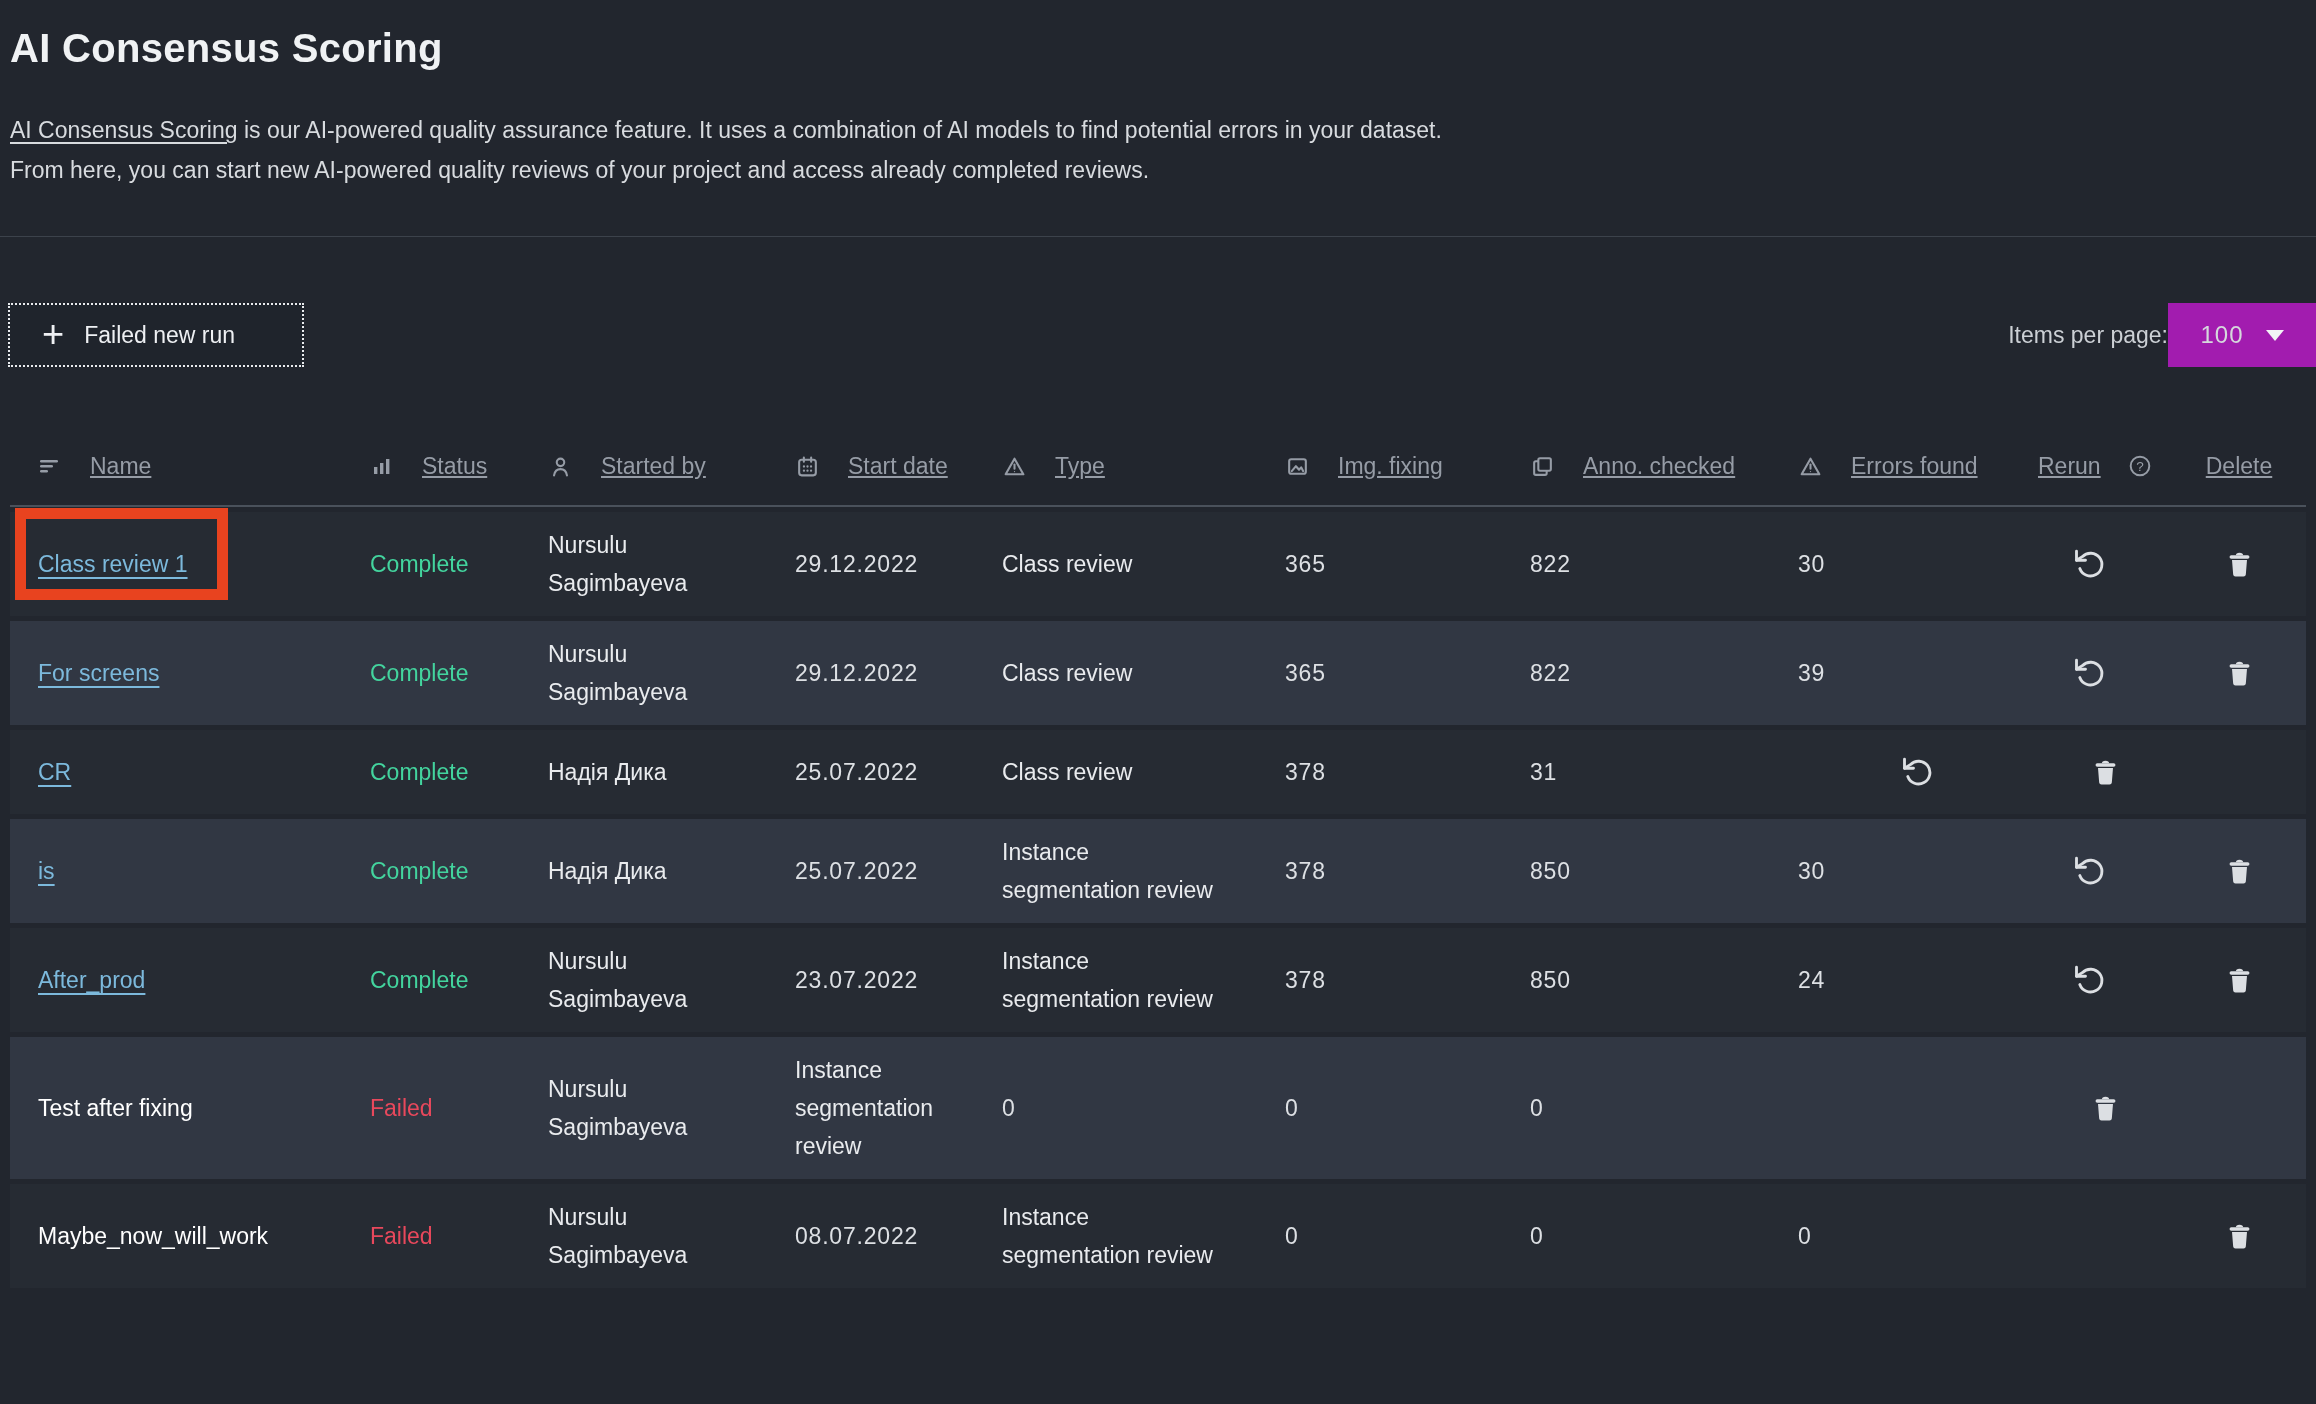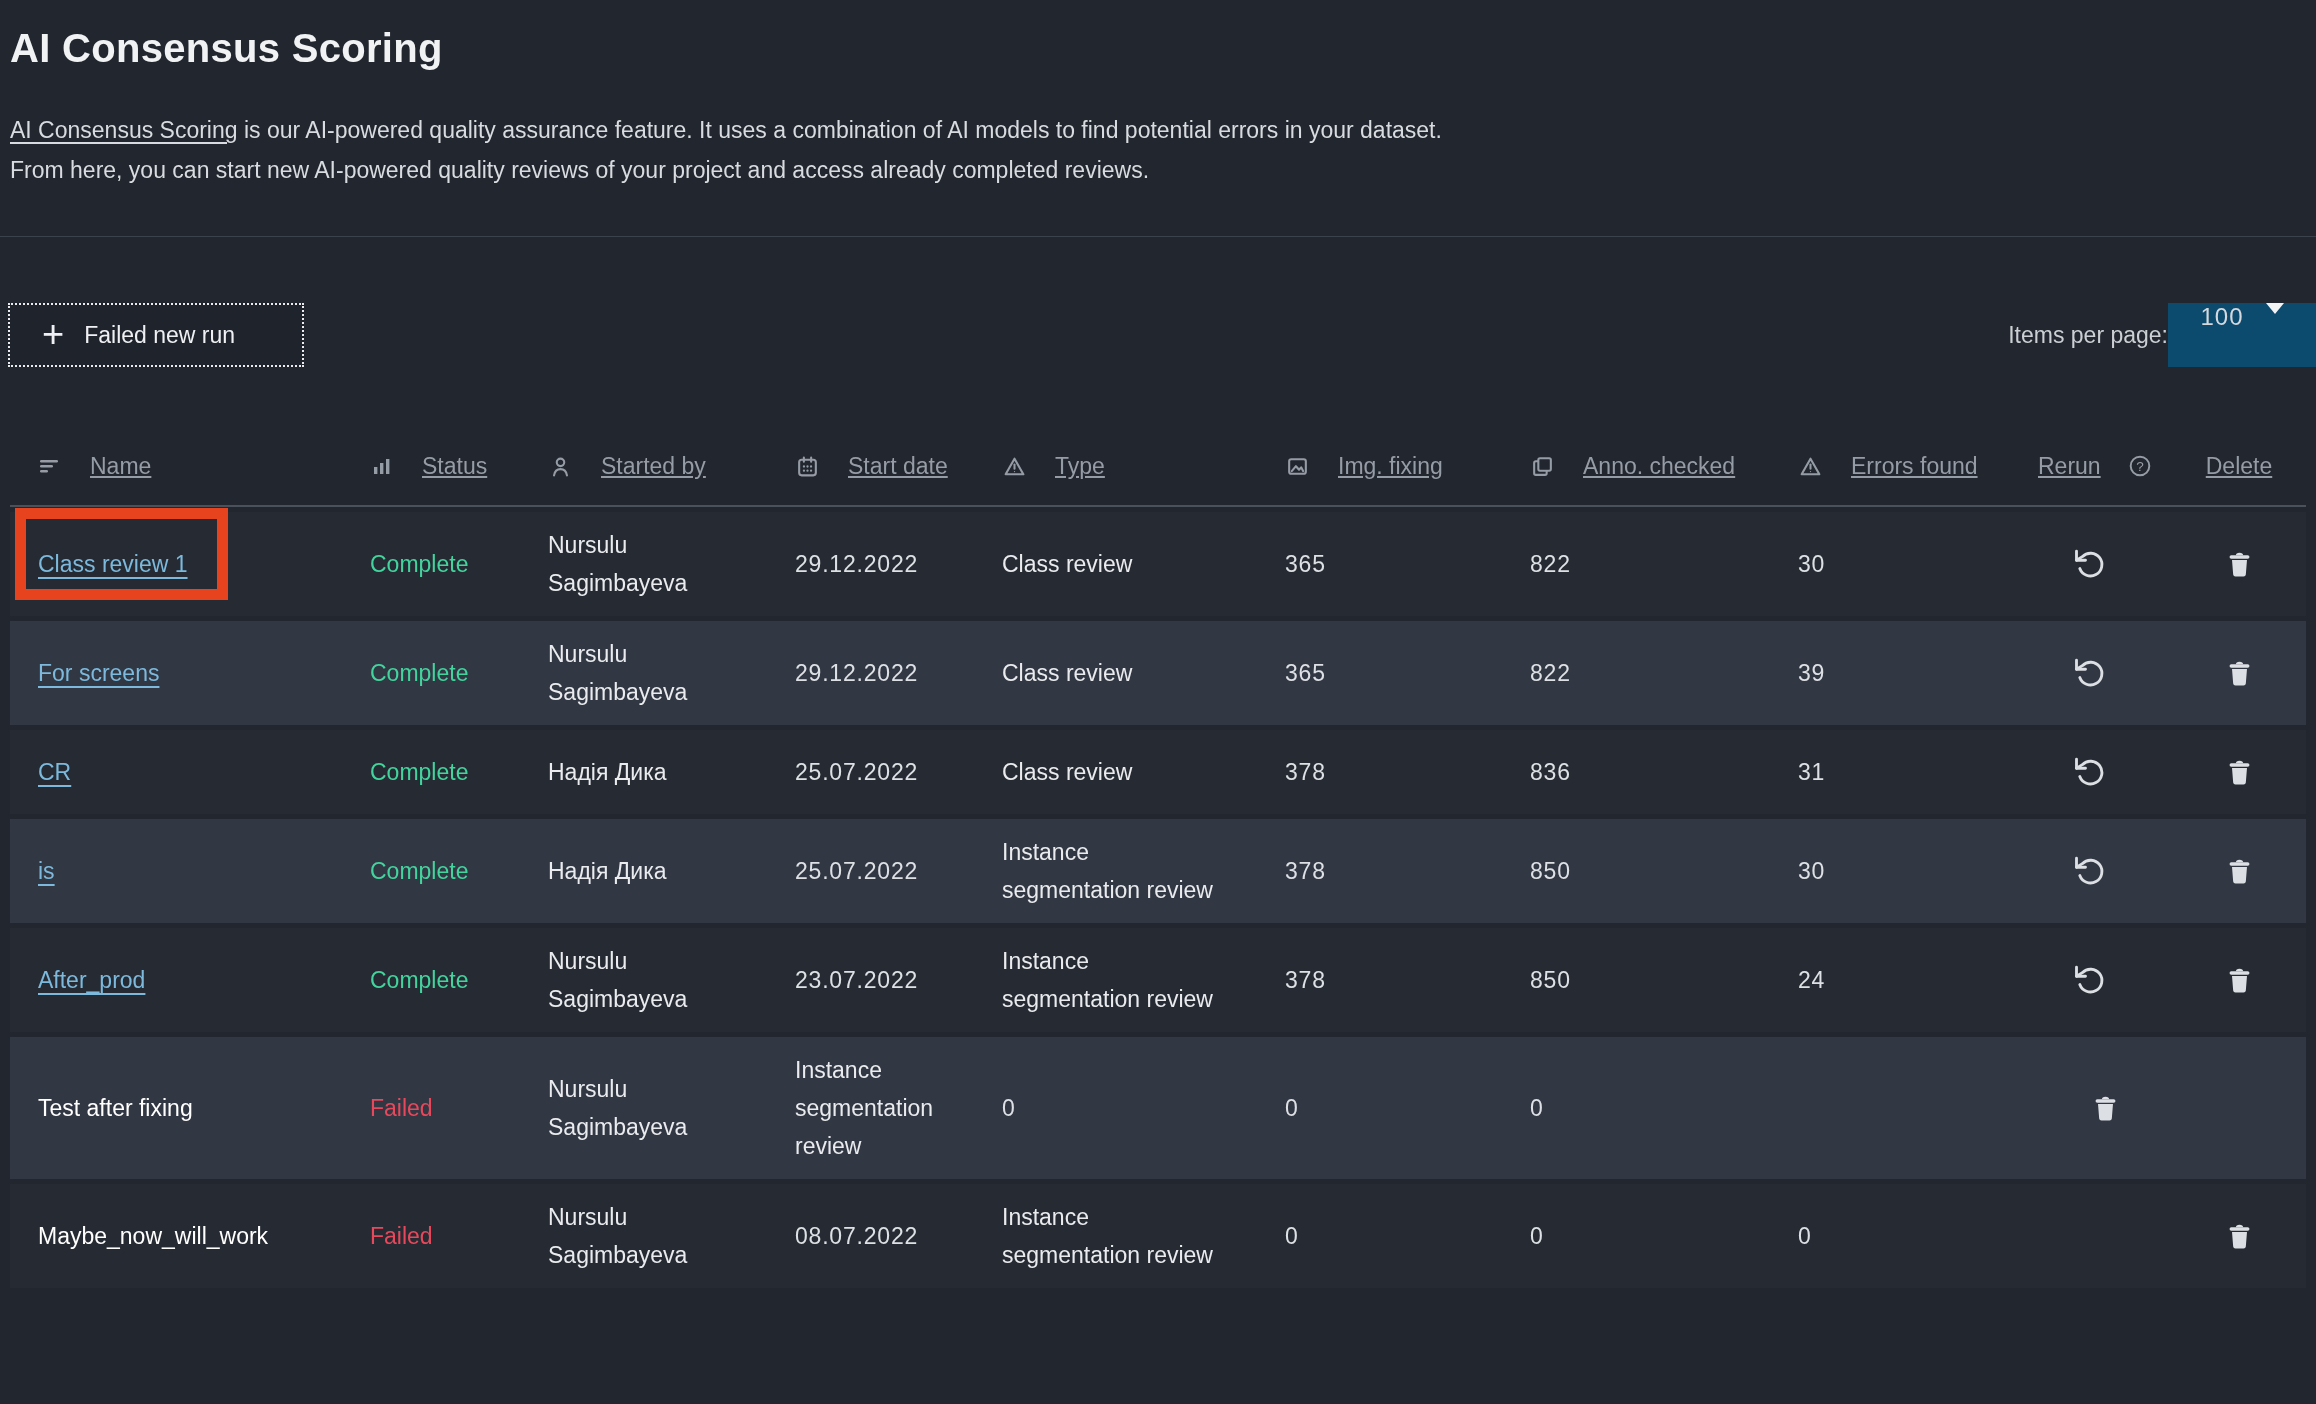--- a/index.html
+++ b/index.html
@@ -33,22 +33,22 @@
     border: 2px dotted #e9ebee;
     color: #eef0f3; font-size: 23px;
     font-family: inherit;
     display: flex; align-items: center; gap: 20px;
     padding: 0 0 0 32px; cursor: pointer;
   }
   .plus-glyph { font-size: 38px; font-weight: 300; line-height: 1; margin-top: -3px; }
   .ipp-wrap { display: flex; align-items: center; }
   .ipp-label { font-size: 23px; color: #ccd0d5; }
   .ipp-select {
-    width: 148px; height: 64px; background: #0c4a6e;
-    display: flex; align-items: flex-start; justify-content: center; gap: 22px;
+    width: 148px; height: 64px; background: #a21caf;
+    display: flex; align-items: center; justify-content: center; gap: 22px;
     cursor: pointer;
   }
   .ipp-value { font-size: 24px; color: #d5d8dc; letter-spacing: 1px; }
   .caret-down {
     width: 0; height: 0;
     border-left: 9px solid transparent; border-right: 9px solid transparent;
     border-top: 11px solid #f2f3f5;
   }
 
   .table { margin: 60px 10px 0 10px; }
@@ -253,21 +253,20 @@
       </button>
     </div>
   </div>
       <div class="row dark">
     <div class="cell name-cell"><a href="#" class="name-link">CR</a></div>
     <div class="cell status-cell status-complete">Complete</div>
     <div class="cell started-cell">Надія Дика</div>
     <div class="cell date-cell">25.07.2022</div>
     <div class="cell type-cell">Class review</div>
     <div class="cell num-cell">378</div>
-    <div class="cell num-cell">836</div>
     <div class="cell num-cell">31</div>
     <div class="cell action-cell rerun-col">
       <button class="icon-btn rerun-btn" title="">
         <svg width="36" height="36" viewBox="0 0 24 24" fill="none" stroke="currentColor" stroke-width="1.9" stroke-linecap="round" stroke-linejoin="round">
               <polyline points="3 3.5 3 9.5 9 9.5"></polyline>
               <path d="M5.2 15a7.6 7.6 0 1 0 1.7-7.9L3 9.5"></path>
             </svg>
       </button>
     </div>
     <div class="cell action-cell delete-col">

